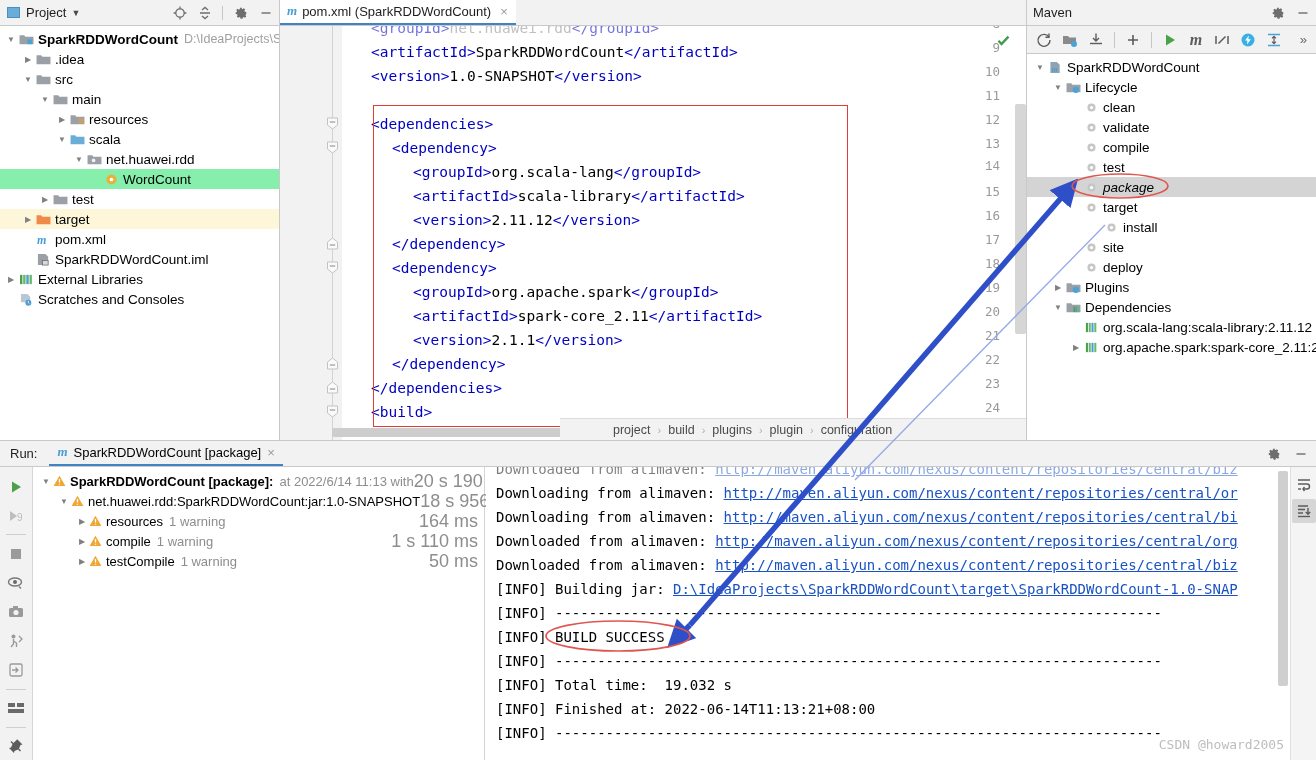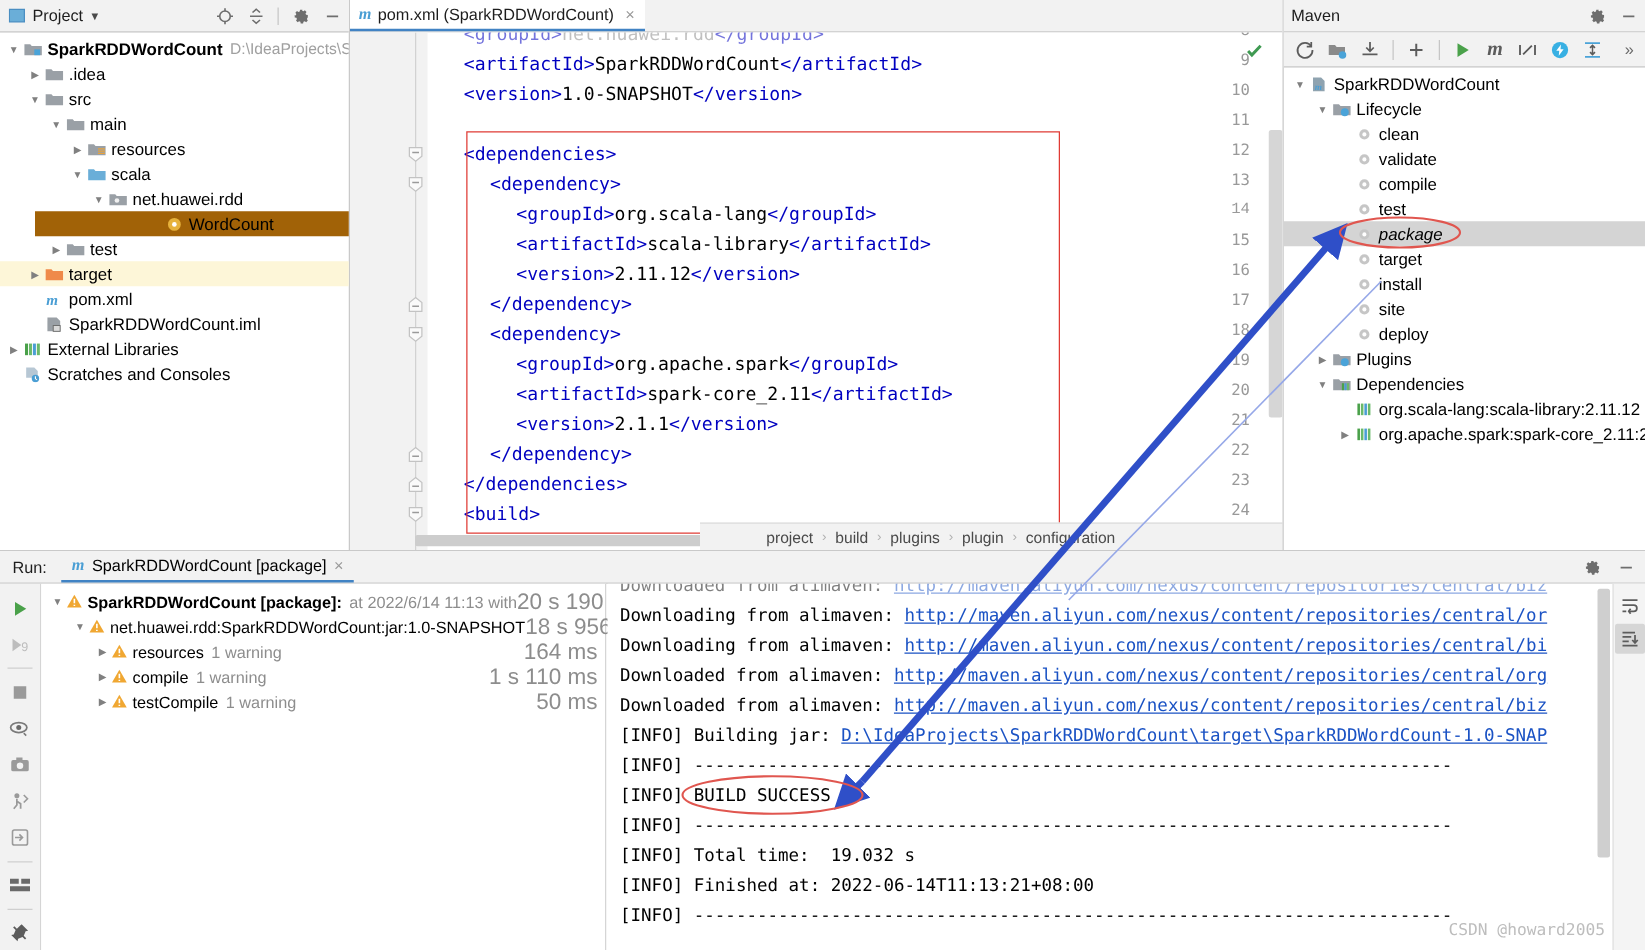--- a/index.html
+++ b/index.html
@@ -30,21 +30,21 @@
     position: absolute; left: 0; top: 0; width: 280px; height: 440px;
     background: #fff; border-right: 1px solid #c9c9c9;
   }
   #project-pane .panel-header { background: #f2f2f2; }
   .proj-combo { display: flex; align-items: center; gap: 5px; }
   .tree { padding-top: 3px; font-size: 13.5px; }
   .trow {
     display: flex; align-items: center; height: 20px; white-space: nowrap;
     padding-left: 4px; overflow: hidden;
   }
-  .trow.sel { background: #a16207; margin-left: 28px; }
+  .trow.sel { background: #86efac; }
   .trow.hl  { background: #fdf6d8; }
   .tarrow { width: 14px; flex: 0 0 14px; display: flex; align-items: center;
             justify-content: center; color: #808080; font-size: 8px; }
   .ticon { width: 17px; flex: 0 0 17px; display: flex; align-items: center;
            justify-content: center; margin-right: 3px; }
   .tlabel { color: #000; }
   .tlabel.bold { font-weight: bold; }
   .tpath { color: #a0a0a0; margin-left: 6px; font-size: 12.5px; }
 
   
@@ -551,21 +551,21 @@
         <div class="mrow" style="padding-left: 42px;">
           <span class="tarrow"></span>
           <span class="ticon">
             <svg width="13" height="13" viewBox="0 0 16 14">
               <circle cx="8" cy="7" r="5" fill="#c6c6c6"></circle>
               <circle cx="8" cy="7" r="2" fill="#fff"></circle>
             </svg>
           </span>
           <span>target</span>
         </div>
-        <div class="mrow" style="padding-left: 42px;">
+        <div class="mrow" style="padding-left: 42px; margin-left: 20px;">
           <span class="tarrow"></span>
           <span class="ticon">
             <svg width="13" height="13" viewBox="0 0 16 14">
               <circle cx="8" cy="7" r="5" fill="#c6c6c6"></circle>
               <circle cx="8" cy="7" r="2" fill="#fff"></circle>
             </svg>
           </span>
           <span>install</span>
         </div>
         <div class="mrow" style="padding-left: 42px;">

